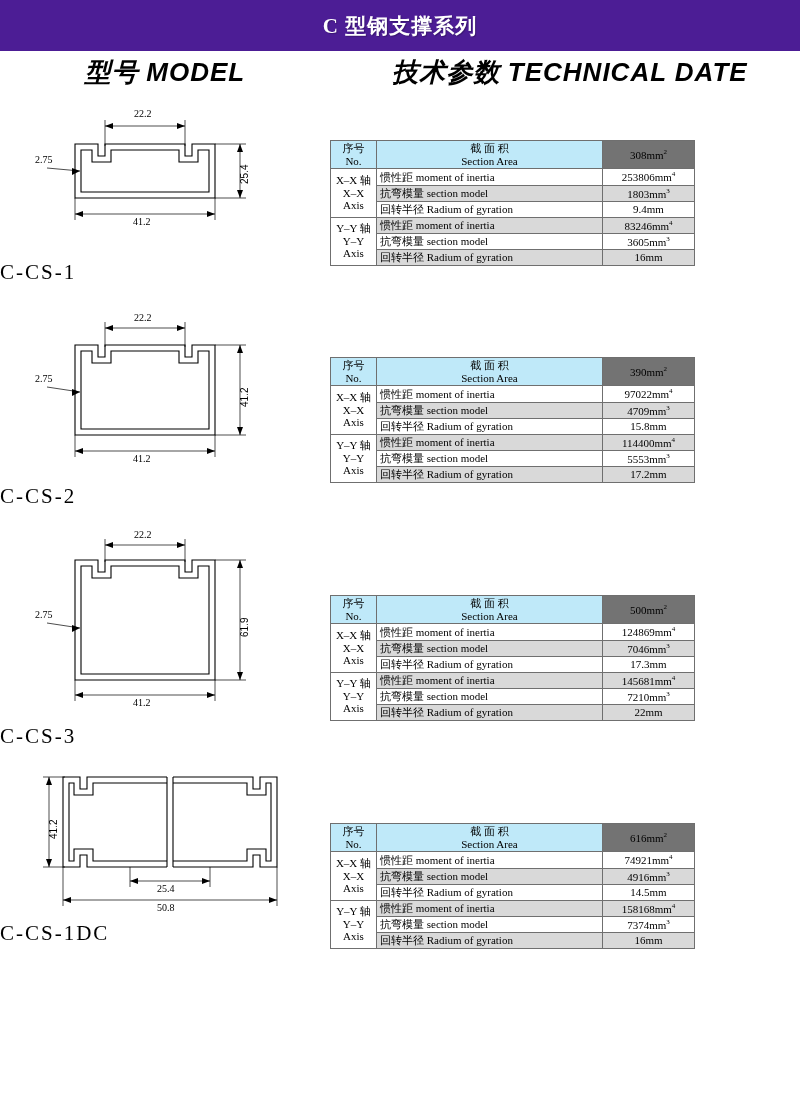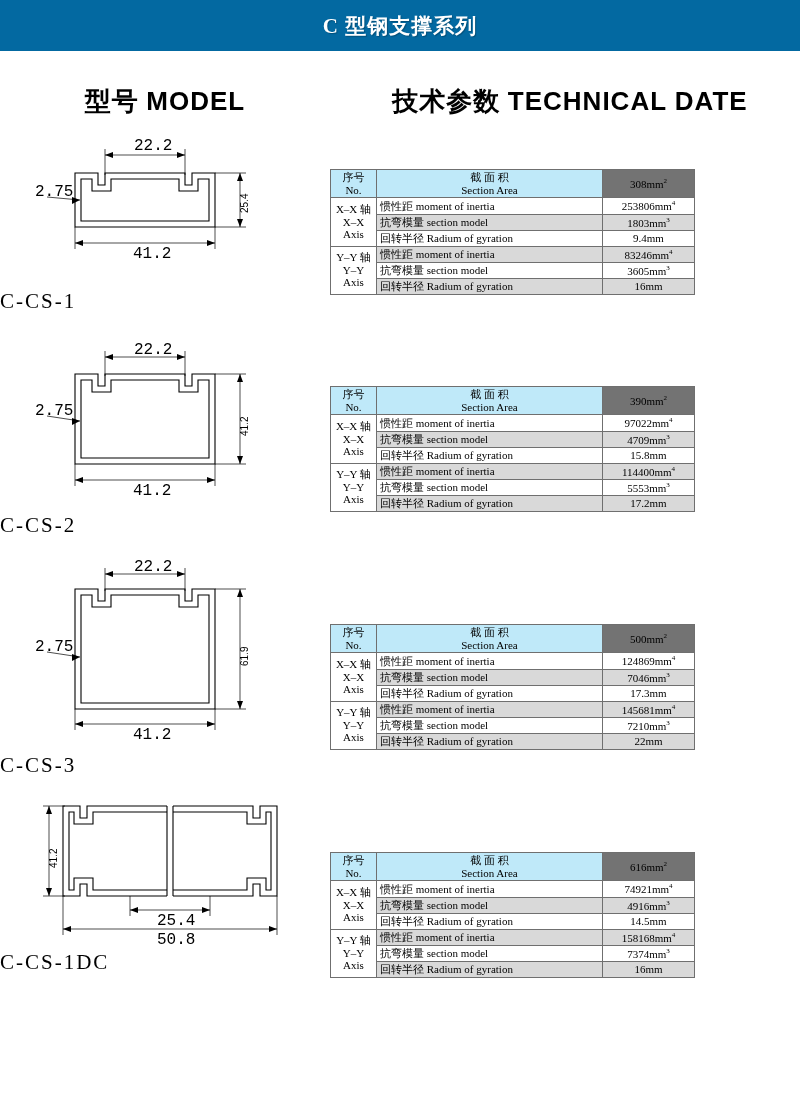--- a/index.html
+++ b/index.html
@@ -10,21 +10,21 @@
     background: #ffffff;
     font-family: "Liberation Serif", serif;
     position: relative;
     overflow: hidden;
   }
 
   
   .banner {
     width: 800px;
     height: 52px;
-    background: #0369a1;
+    background: #4c1d95;
     display: flex;
     align-items: center;
     justify-content: center;
     gap: 22px;
     border-bottom: 1px solid #ffffff;
   }
   .banner .cn {
     color: #ffffff;
     font-family: "Liberation Serif", serif;
     font-weight: bold;
@@ -36,21 +36,22 @@
     color: #ffffff;
     font-family: "Liberation Sans", sans-serif;
     font-size: 21px;
     letter-spacing: 1.5px;
     text-shadow: 1px 1px 1px rgba(0,0,0,.25);
   }
 
   
   .col-titles {
     display: flex;
-    padding-top: 32px;
+    padding-top: 3px;
+    font-style: italic;
   }
   .title-model {
     width: 330px;
     text-align: center;
     font-size: 26px;
     font-weight: bold;
     letter-spacing: 1px;
   }
   .title-tech {
     flex: 1;
@@ -80,22 +81,22 @@
     text-align: left;
     font-size: 21px;
     letter-spacing: 2px;
     font-family: Liberation Serif, serif;
   }
 
   
   .drawing { position: relative; margin: 0 auto; }
   .dim-text {
     position: absolute;
-    font-family: Liberation Mono, monospace;
-    font-size: 16px;
+    font-family: Liberation Serif, serif;
+    font-size: 10px;
     color: #000;
     white-space: nowrap;
   }
   .dim-vert {
     position: absolute;
     font-family: "Liberation Sans", sans-serif;
     font-size: 10px;
     color: #000;
     white-space: nowrap;
     transform: rotate(-90deg);

